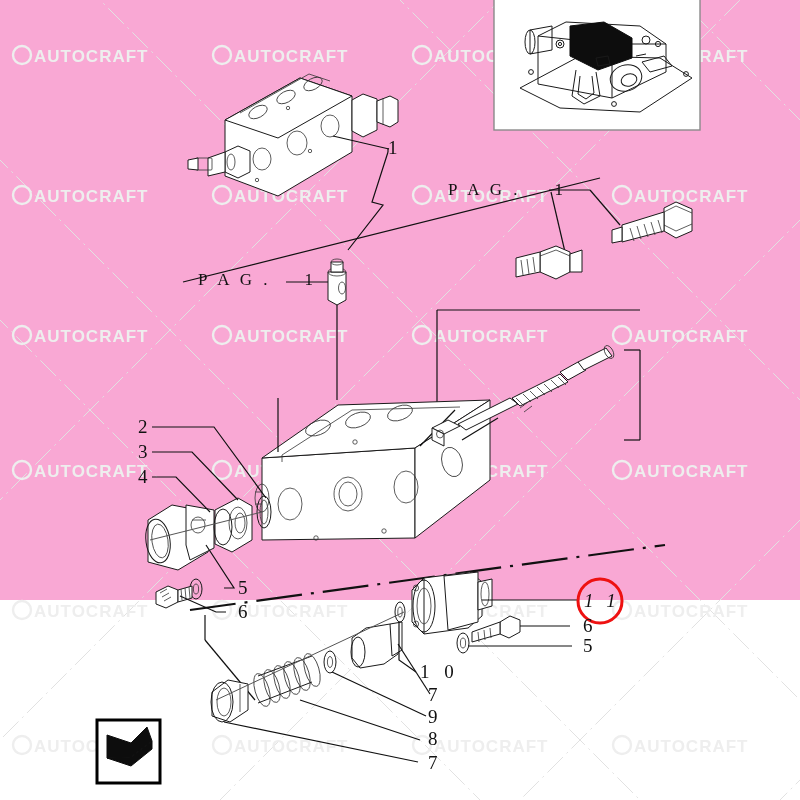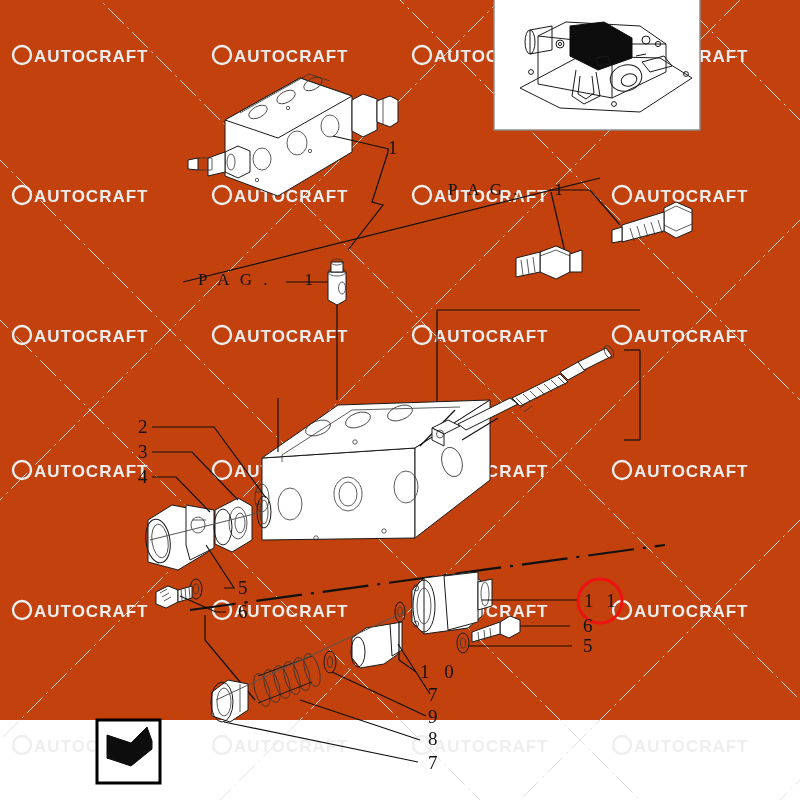--- a/index.html
+++ b/index.html
@@ -1,18 +1,18 @@
 <!DOCTYPE html>
 <html><head>
 <meta charset="utf-8">
 <style>
   html,body{margin:0;padding:0;background:#fff;}
   body{width:800px;height:800px;overflow:hidden;
        font-family:"Liberation Serif",serif;}
-  #stage{position:relative;width:800px;height:720px;background:#c2410c;}
+  #stage{position:relative;width:800px;height:600px;background:#f9a8d4;}
   #stage svg{position:absolute;top:0;left:0;}
   .lbl{position:absolute;font-family:"Liberation Serif",serif;
        font-size:19px;color:#111;letter-spacing:0px;white-space:nowrap;}
   .pag{position:absolute;font-family:Liberation Serif, serif;
        font-size:17px;color:#111;letter-spacing:3.5px;white-space:nowrap;}
   .wm-text{fill:#eeeeee;font-family:"Liberation Sans",sans-serif;
            font-size:17px;font-weight:bold;letter-spacing:1px;}
   .wm-ring{fill:none;stroke:#eeeeee;stroke-width:2.4;}
   .grid-line{stroke:#e2e2e2;stroke-width:1;fill:none;}
   .dr{fill:none;stroke:#1a1a1a;stroke-width:1;}
@@ -428,21 +428,21 @@
 
 <div class="lbl" style="left:388px;top:137px;">1</div>
 
 <div class="lbl" style="left:138px;top:416px;">2</div>
 <div class="lbl" style="left:138px;top:441px;">3</div>
 <div class="lbl" style="left:138px;top:466px;">4</div>
 
 <div class="lbl" style="left:238px;top:577px;">5</div>
 <div class="lbl" style="left:238px;top:601px;">6</div>
 
-<div class="lbl" style="left:584px;top:590px;letter-spacing:4px;">1 1</div>
+<div class="lbl" style="left:584px;top:590px;letter-spacing:4px;font-style:italic;">1 1</div>
 <div class="lbl" style="left:583px;top:615px;">6</div>
 <div class="lbl" style="left:583px;top:635px;">5</div>
 
 <div class="lbl" style="left:420px;top:661px;letter-spacing:5px;text-align:right;">1 0</div>
 <div class="lbl" style="left:428px;top:684px;">7</div>
 <div class="lbl" style="left:428px;top:706px;">9</div>
 <div class="lbl" style="left:428px;top:728px;">8</div>
 <div class="lbl" style="left:428px;top:752px;">7</div>
 
 </div>

